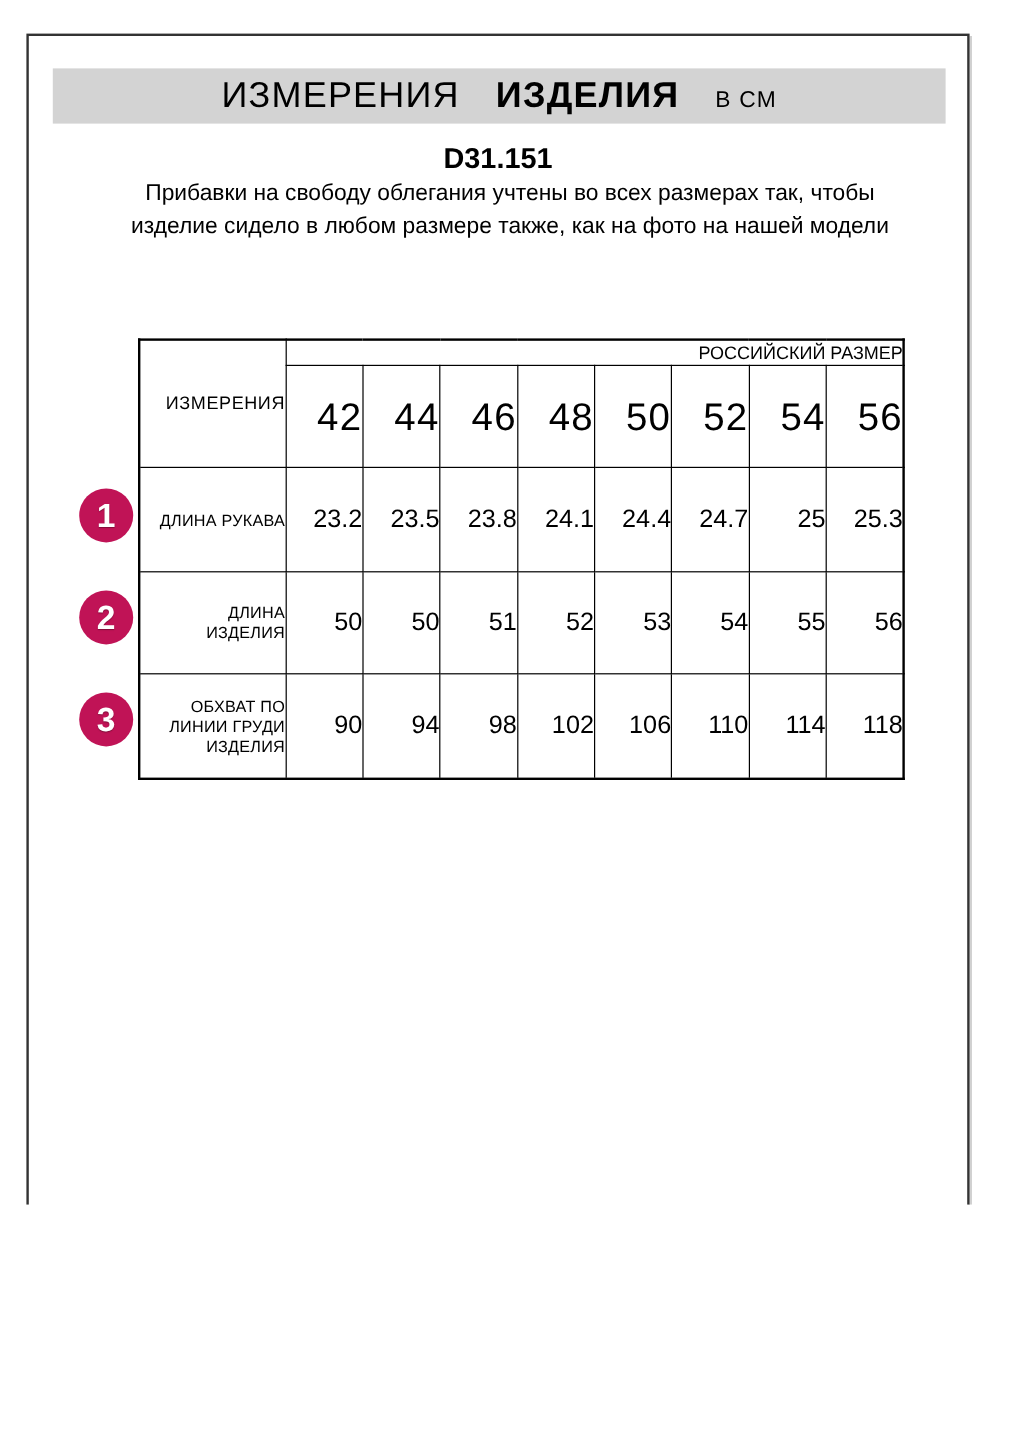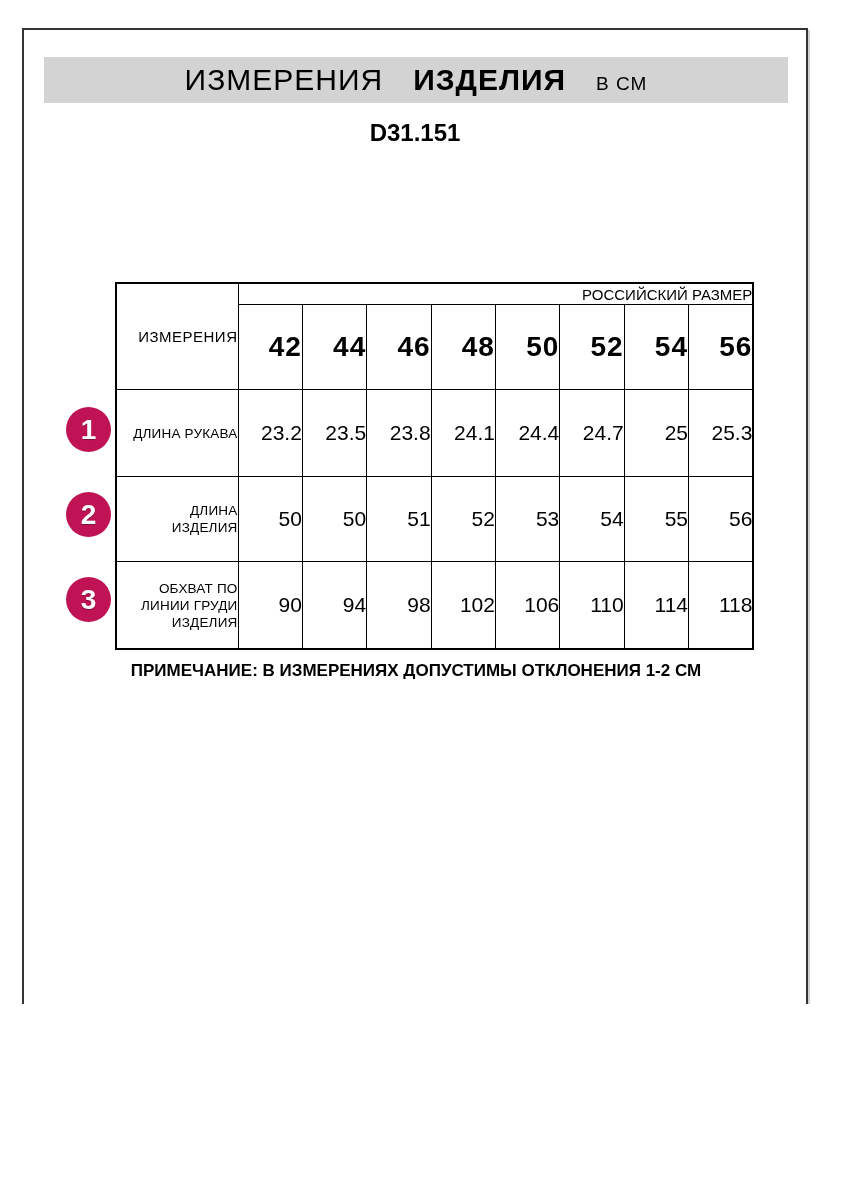--- a/index.html
+++ b/index.html
@@ -86,21 +86,21 @@
     text-align: right;
     vertical-align: middle;
     padding: 0;
     overflow: hidden;
   }
   col.c-label { width: 122px; }
   col.c-size  { width: 60px;  }
   tr.r-group td { height: 20px; font-size: 15px; }
   tr.r-sizes td { height: 84px; }
   td.corner { font-size: 15px; letter-spacing: 0.5px; }
-  td.size-cell { font-weight: bold; font-size: 28px; letter-spacing: 1px; }
+  td.size-cell { font-weight: normal; font-size: 32px; letter-spacing: 1px; }
   tr.r-data-1 td { height: 86px; }
   tr.r-data-2 td { height: 84px; padding-left: 40px; }
   tr.r-data-3 td { height: 86px; }
   td.row-label { font-size: 13.5px; line-height: 17px; letter-spacing: 0.2px; }
   td.row-label span { display: block; }
   td.value-cell { font-size: 21px; }
   .marker {
     position: absolute;
     left: 66px;
     width: 45px;
@@ -136,20 +136,21 @@
   <div class="page-frame"></div>
 
   <div class="banner">
     <span class="t-regular">ИЗМЕРЕНИЯ</span>
     <span class="t-bold">ИЗДЕЛИЯ</span>
     <span class="t-units">В СМ</span>
   </div>
 
   <div class="product-code">D31.151</div>
 
+  <div class="description">Прибавки на свободу облегания учтены во всех размерах так, чтобы изделие сидело в любом размере также, как на фото на нашей модели</div>
 
   <table class="size-table">
     <colgroup>
       <col class="c-label">
       <col class="c-size">
         <col class="c-size">
         <col class="c-size">
         <col class="c-size">
       <col class="c-size">
         <col class="c-size">
@@ -213,15 +214,14 @@
         <td class="value-cell">114</td>
         <td class="value-cell">118</td>
       </tr>
     </tbody>
   </table>
 
   <div class="marker marker-1">1</div>
   <div class="marker marker-2">2</div>
   <div class="marker marker-3">3</div>
 
-  <div class="note">ПРИМЕЧАНИЕ: В ИЗМЕРЕНИЯХ ДОПУСТИМЫ ОТКЛОНЕНИЯ 1-2 СМ</div>
 
 </div>
 
 </body></html>

